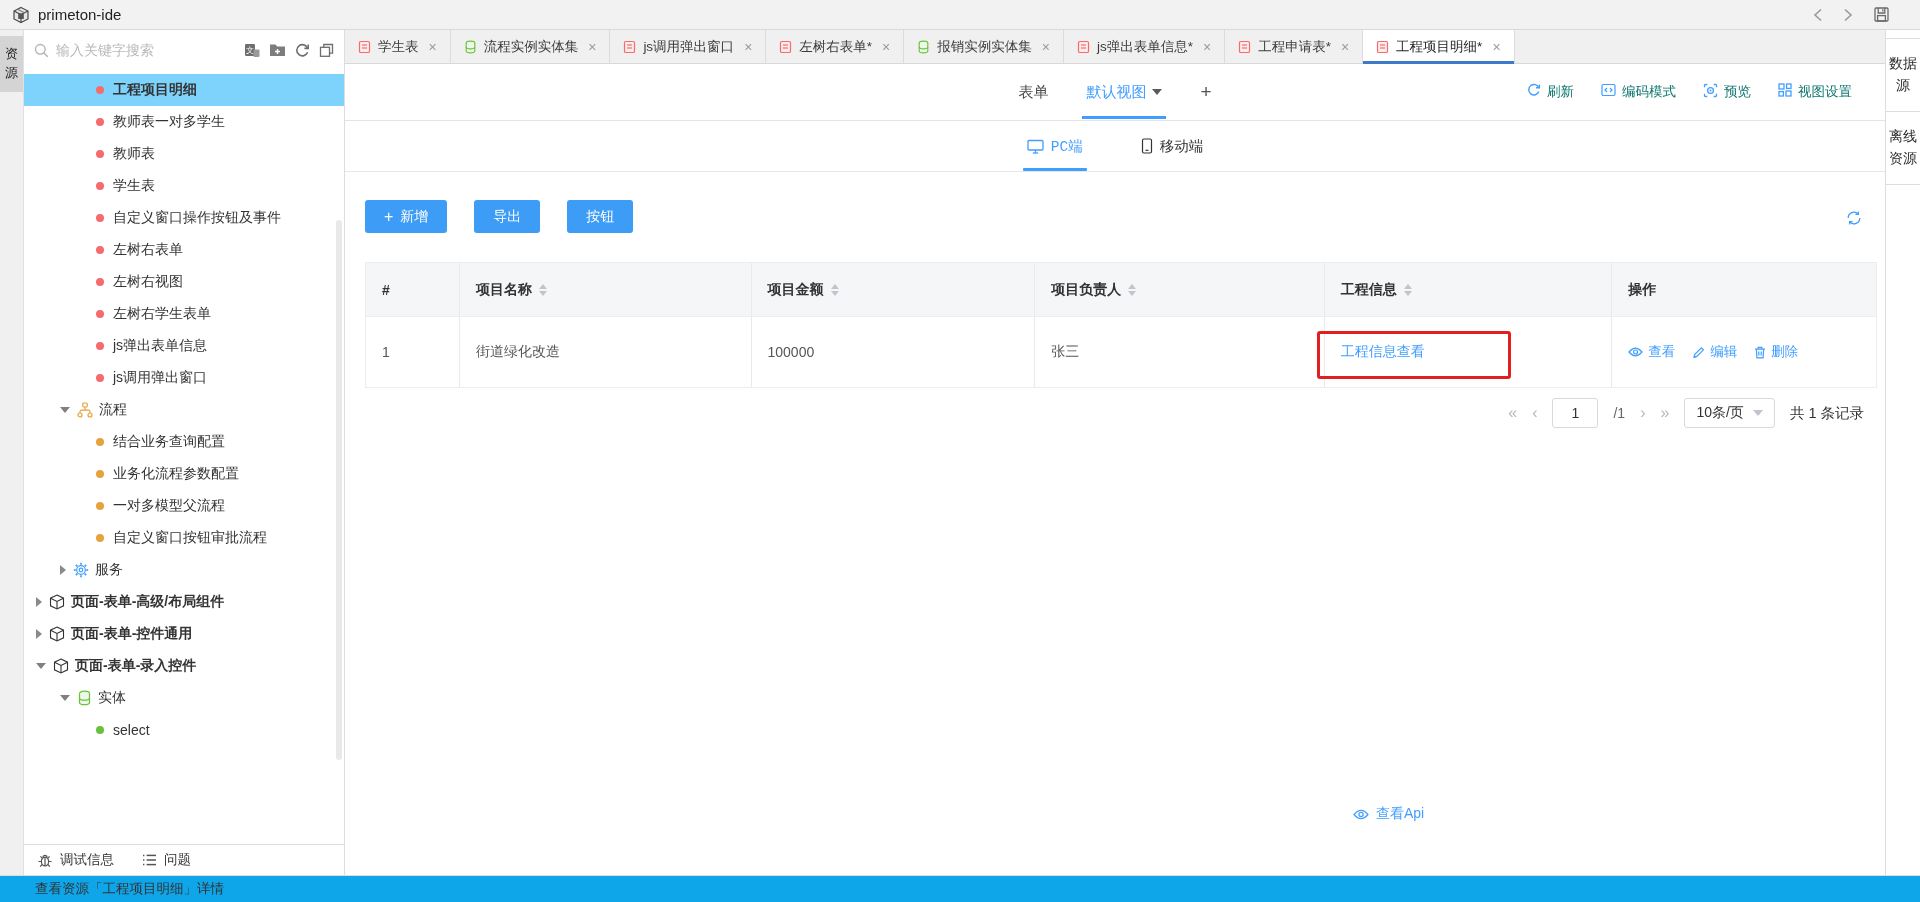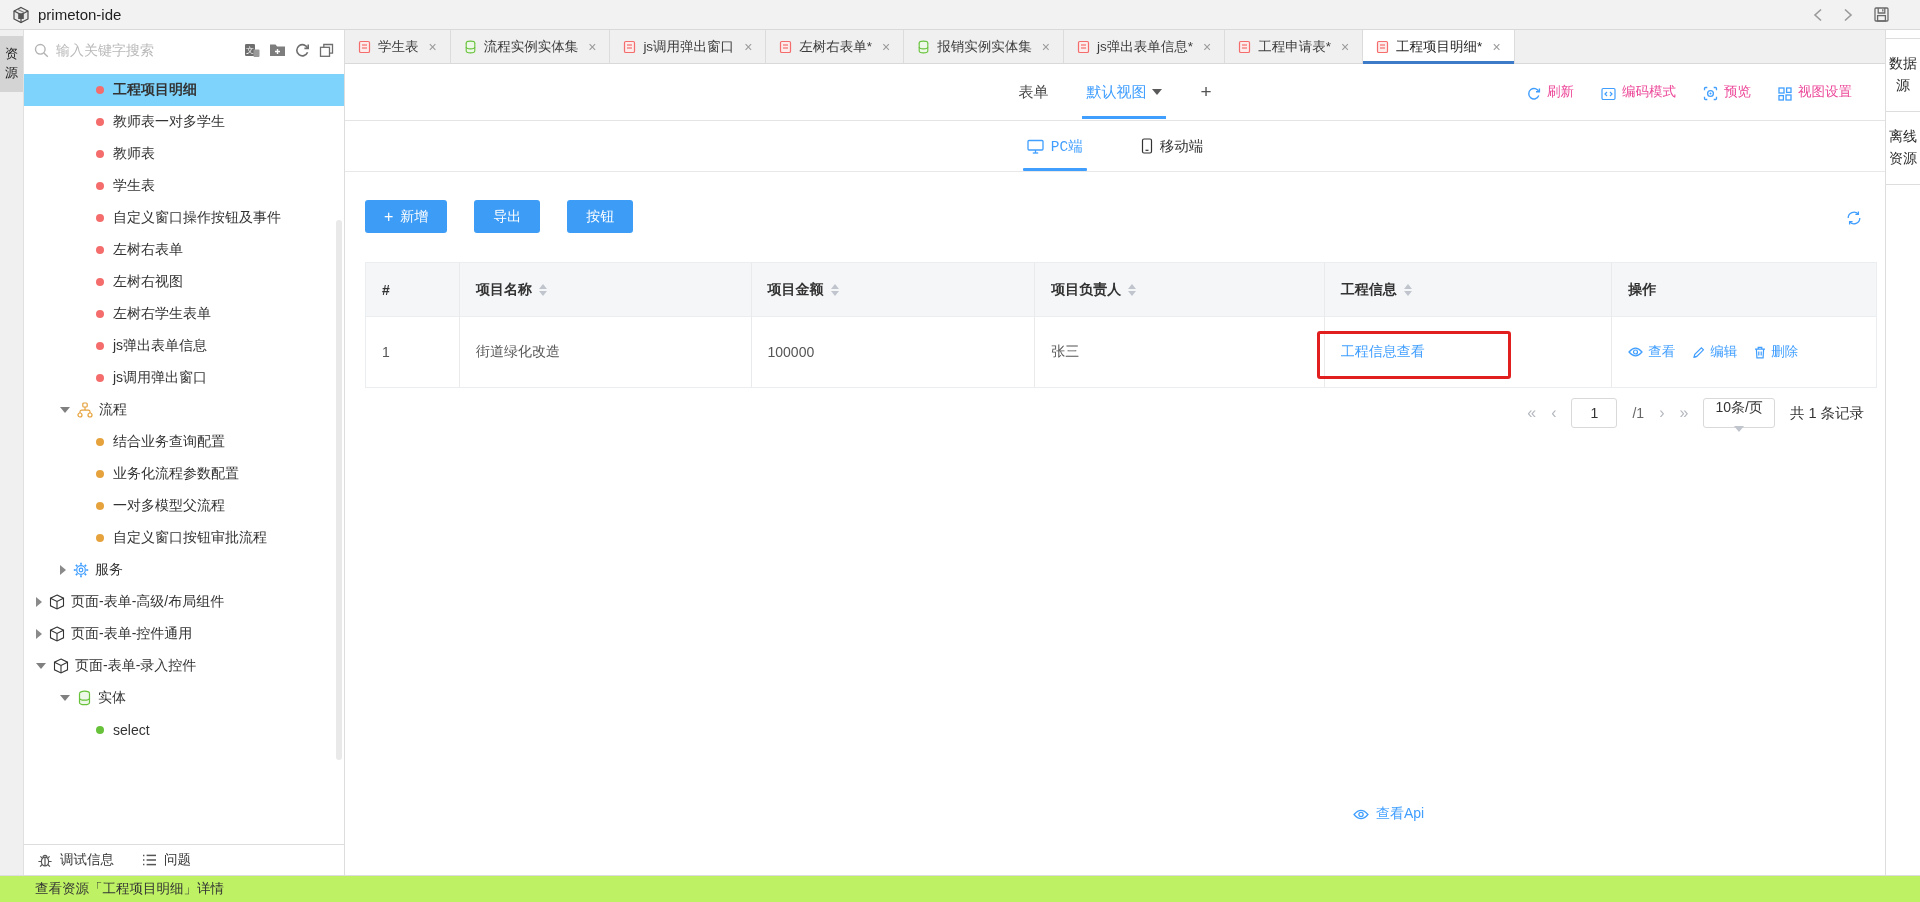--- a/index.html
+++ b/index.html
@@ -31,21 +31,21 @@
 
   
   .sidebar { width:321px; flex:0 0 321px; border-right:1px solid #ddd; display:flex; flex-direction:column; position:relative; background:#fff; }
   .search-row { height:40px; display:flex; align-items:center; padding:0 10px; gap:7px; flex:0 0 40px; }
   .search-row input { flex:1; min-width:0; border:none; outline:none; font-size:14px; color:#333; background:transparent; font-family:inherit; }
   .search-row input::placeholder { color:#b9b9b9; }
   .hdr-icons { display:flex; align-items:center; gap:9px; }
   .tree { flex:1; overflow:hidden; padding-top:4px; position:relative; }
   .tree-item { height:32px; display:flex; align-items:center; font-size:14px; color:#333; cursor:pointer; white-space:nowrap; }
   .tree-item.selected { background:#7dd3fc;font-weight:bold; }
-  .lvl0 { padding-left:12px; }
+  .lvl0 { padding-left:12px;font-weight:bold; }
   .lvl1 { padding-left:36px; }
   .lvl2 { padding-left:72px; }
   .tri { width:0; height:0; margin-right:7px; flex:0 0 auto; }
   .tri.open { border-left:5px solid transparent; border-right:5px solid transparent; border-top:6px solid #808080; }
   .tri.closed { border-top:5px solid transparent; border-bottom:5px solid transparent; border-left:6px solid #8a8a8a; }
   .node-icon { margin-right:6px; flex:0 0 auto; }
   .dot { width:8px; height:8px; border-radius:50%; margin-right:9px; flex:0 0 auto; }
   .dot.red { background:#F56C6C; }
   .dot.orange { background:#E6A23C; }
   .dot.green { background:#67C23A; }
@@ -64,21 +64,21 @@
   .etab.active::after { content:""; position:absolute; left:0; right:0; bottom:-1px; height:3px; background:#3D7BC8; }
 
   
   .view-header { height:57px; flex:0 0 57px; border-bottom:1px solid #e4e4e4; display:flex; align-items:center; justify-content:center; gap:38px; position:relative; font-size:15px; }
   .vh-item { color:#4a4a4a; cursor:pointer; display:flex; align-items:center; gap:6px; position:relative; }
   .vh-item.active { color:#409EFF; }
   .vh-item.active::after { content:""; position:absolute; left:-4px; right:-4px; bottom:-17px; height:3px; background:#409EFF; }
   .caret-down { width:0; height:0; border-left:5px solid transparent; border-right:5px solid transparent; border-top:6px solid #5a5a5a; }
   .vh-plus { font-size:19px; color:#555; cursor:pointer; }
   .vh-actions { position:absolute; right:33px; top:0; bottom:0; display:flex; align-items:center; gap:27px; }
-  .vh-action { display:flex; align-items:flex-end; gap:6px; color:#ec4899; font-size:13.5px; cursor:pointer; }
+  .vh-action { display:flex; align-items:flex-start; gap:6px; color:#0f766e; font-size:13.5px; cursor:pointer; }
 
   
   .device-row { height:51px; flex:0 0 51px; border-bottom:1px solid #e8e8e8; display:flex; align-items:center; justify-content:center; gap:58px; font-size:14.5px; position:relative; }
   .dev-tab { display:flex; align-items:center; gap:7px; color:#333; cursor:pointer; position:relative;font-family:Liberation Mono, monospace; }
   .dev-tab.active { color:#409EFF; }
   .dev-tab.active::after { content:""; position:absolute; left:-4px; right:-4px; bottom:-15px; height:3px; background:#409EFF; border-radius:1px; }
 
   
   .content { flex:1 1 auto; position:relative; background:#fff; }
   .btn-row { position:absolute; top:28px; left:20px; display:flex; gap:27px; }
@@ -102,33 +102,33 @@
   .cell-link { color:#409EFF; cursor:pointer; }
   .row-actions { display:flex; gap:17px; align-items:center; }
   .row-action { display:flex; align-items:center; gap:5px; color:#409EFF; font-size:13.5px; cursor:pointer; }
   .red-box { position:absolute; left:972px; top:159px; width:194px; height:48px; border:3px solid #E21F1F; border-radius:3px; pointer-events:none; }
 
   
   .pagination { position:absolute; top:226px; right:21px; display:flex; align-items:center; gap:15px; font-size:14px; color:#666; }
   .pg-arrow { color:#b4b8bf; font-size:16px; cursor:pointer; }
   .pg-box { width:46px; height:30px; border:1px solid #d9d9d9; border-radius:3px; background:#fff; display:flex; align-items:center; justify-content:center; color:#333; cursor:text; }
   .pg-total-pages { color:#666; }
-  .pg-size { height:30px; border:1px solid #d9d9d9; border-radius:3px; background:#fff; padding:0 11px; display:flex; align-items:center; gap:9px; color:#333; cursor:pointer;flex-direction:column; }
+  .pg-size { height:30px; border:1px solid #d9d9d9; border-radius:3px; background:#fff; padding:0 11px; display:flex; align-items:center; gap:9px; color:#333; cursor:pointer; }
   .pg-size .caret-down { border-top-color:#c0c4cc; }
   .pg-records { color:#333; font-size:14.5px; }
 
   .api-link { position:absolute; top:633px; left:1008px; display:flex; align-items:center; gap:7px; color:#409EFF; font-size:14px; cursor:pointer; }
 
   
   .right-rail { width:35px; flex:0 0 35px; border-left:1px solid #ddd; background:#fff; }
   .rail-tab { padding:13px 0 14px; text-align:center; font-size:14px; line-height:1.6; color:#2b2b2b; border-bottom:1px solid #ddd; word-break:break-all; cursor:pointer; }
   .rail-tab:first-child { border-top:1px solid #ddd; margin-top:8px; }
 
   
-  .statusbar { position:absolute; left:0; right:0; bottom:0; height:27px; background:#bef264; border-top:1px solid #ddd; display:flex; align-items:center; padding:0 35px; font-size:13.5px; color:#333; }
+  .statusbar { position:absolute; left:0; right:0; bottom:0; height:27px; background:#0ea5e9; border-top:1px solid #ddd; display:flex; align-items:center; padding:0 35px; font-size:13.5px; color:#333; }
 </style>
 </head>
 <body>
 
 <div class="screen">
 
   <div class="titlebar">
     <span>
       <svg width="18" height="18" viewBox="0 0 18 18" fill="none" stroke="#4a4a4a" stroke-width="1.2">
         <path d="M9 1.5 L16 5 V13 L9 16.5 L2 13 V5 Z" fill="#e8e8e8"></path>

